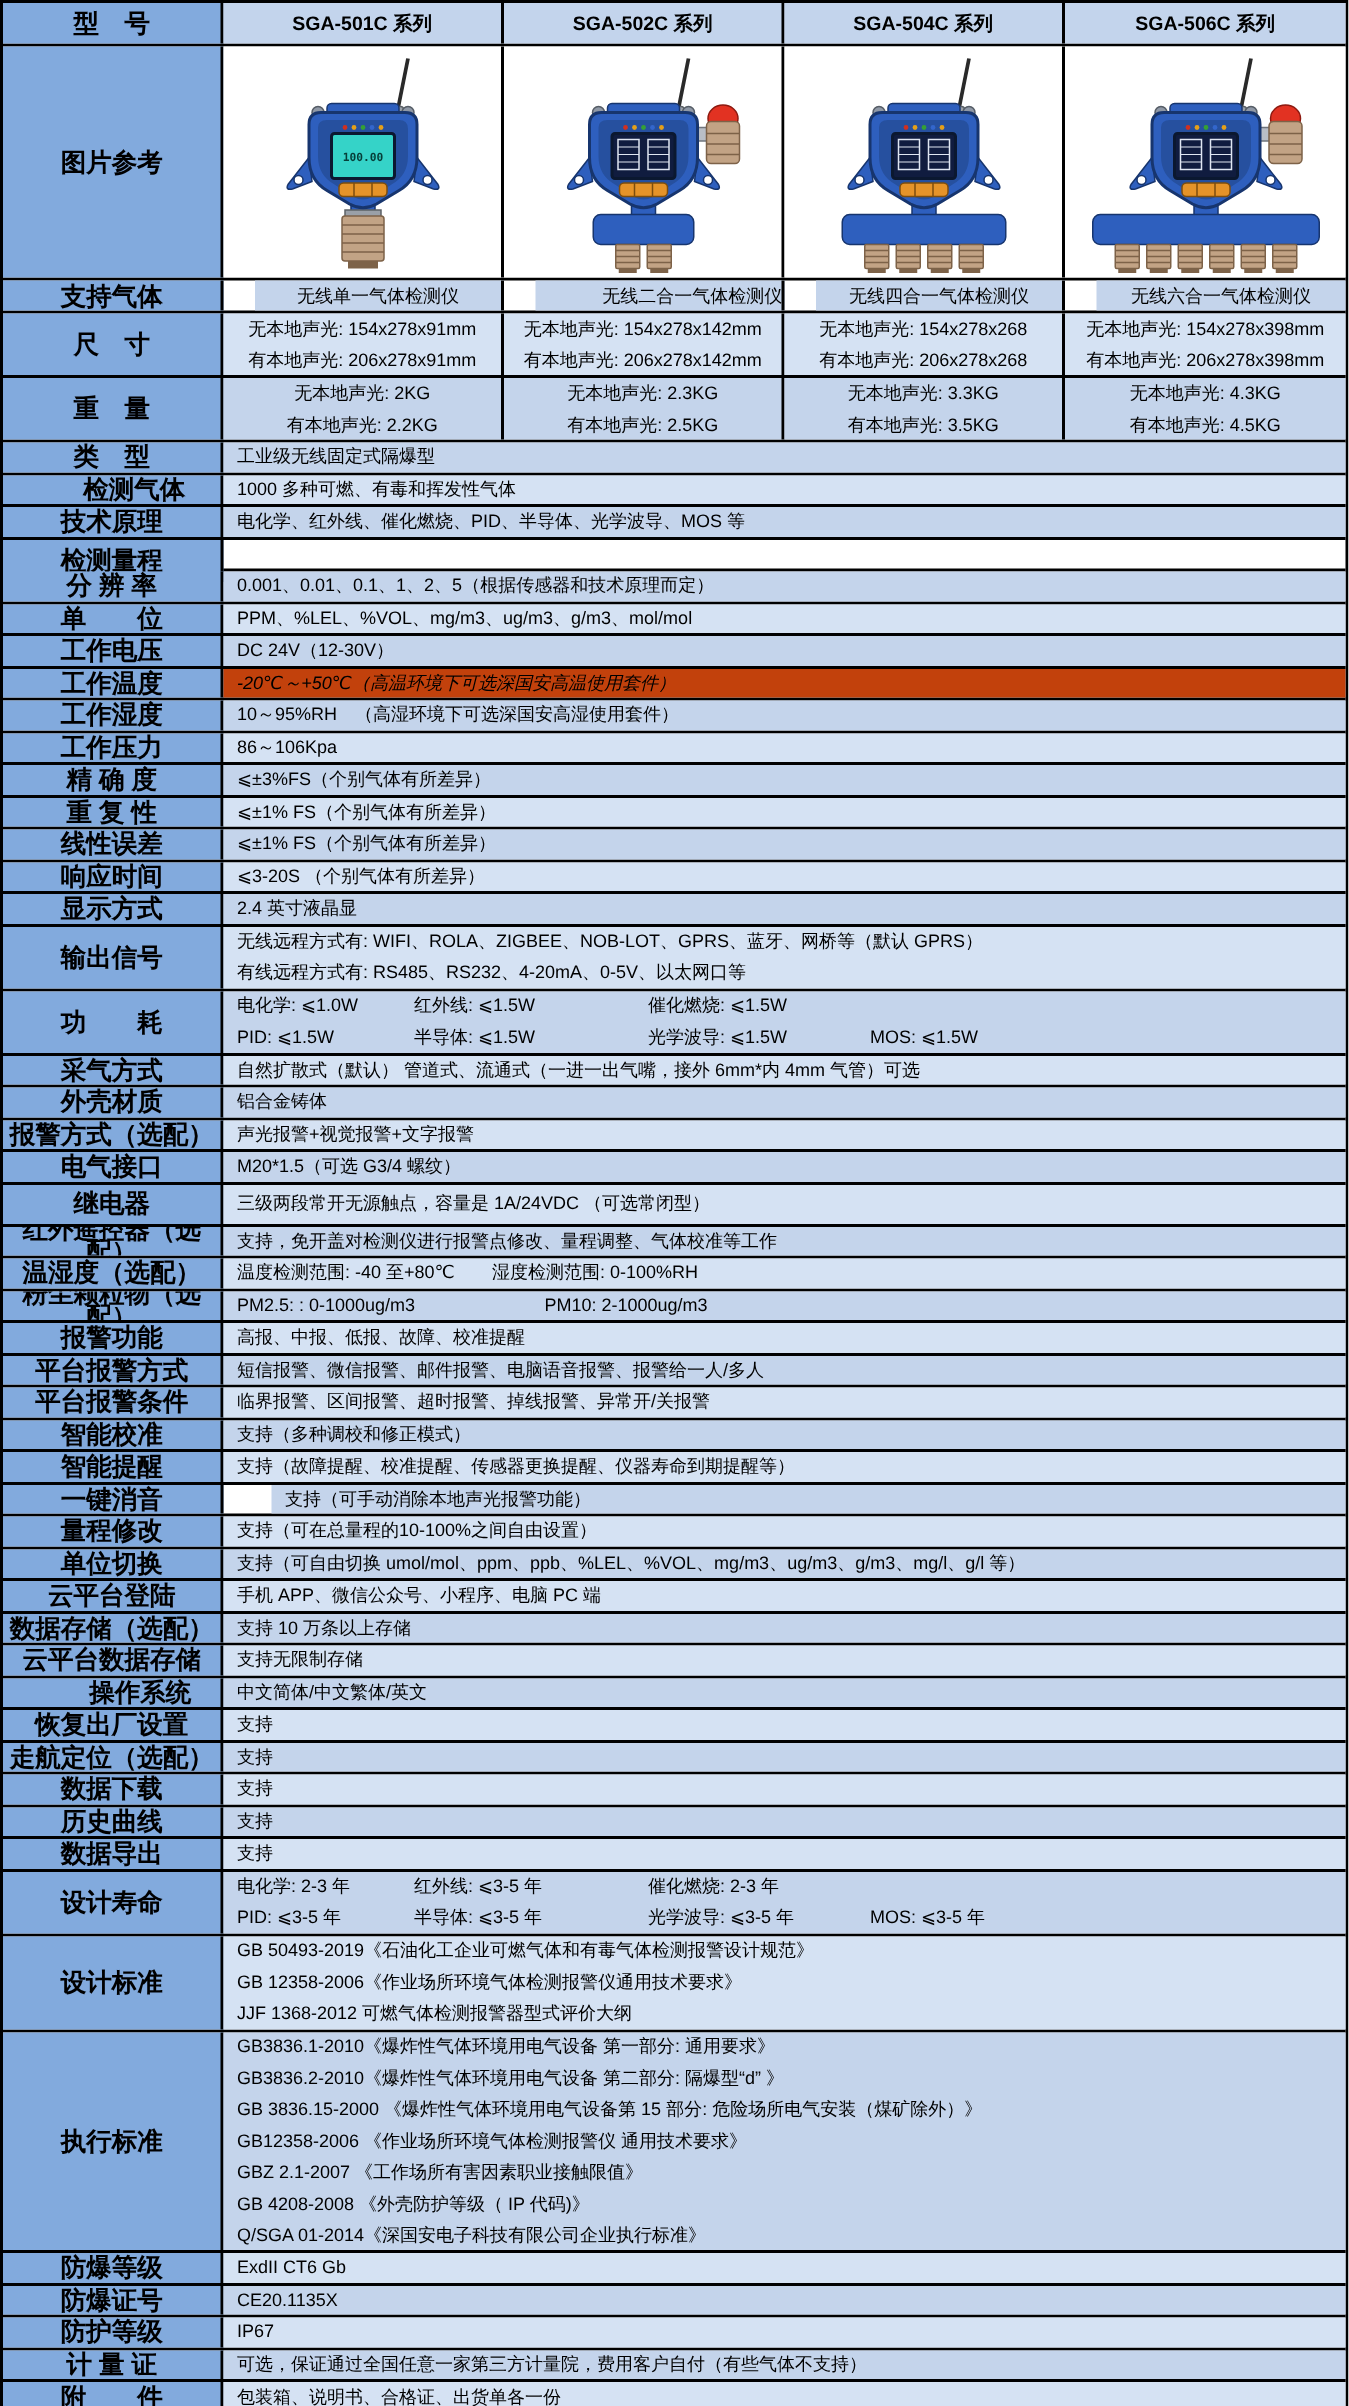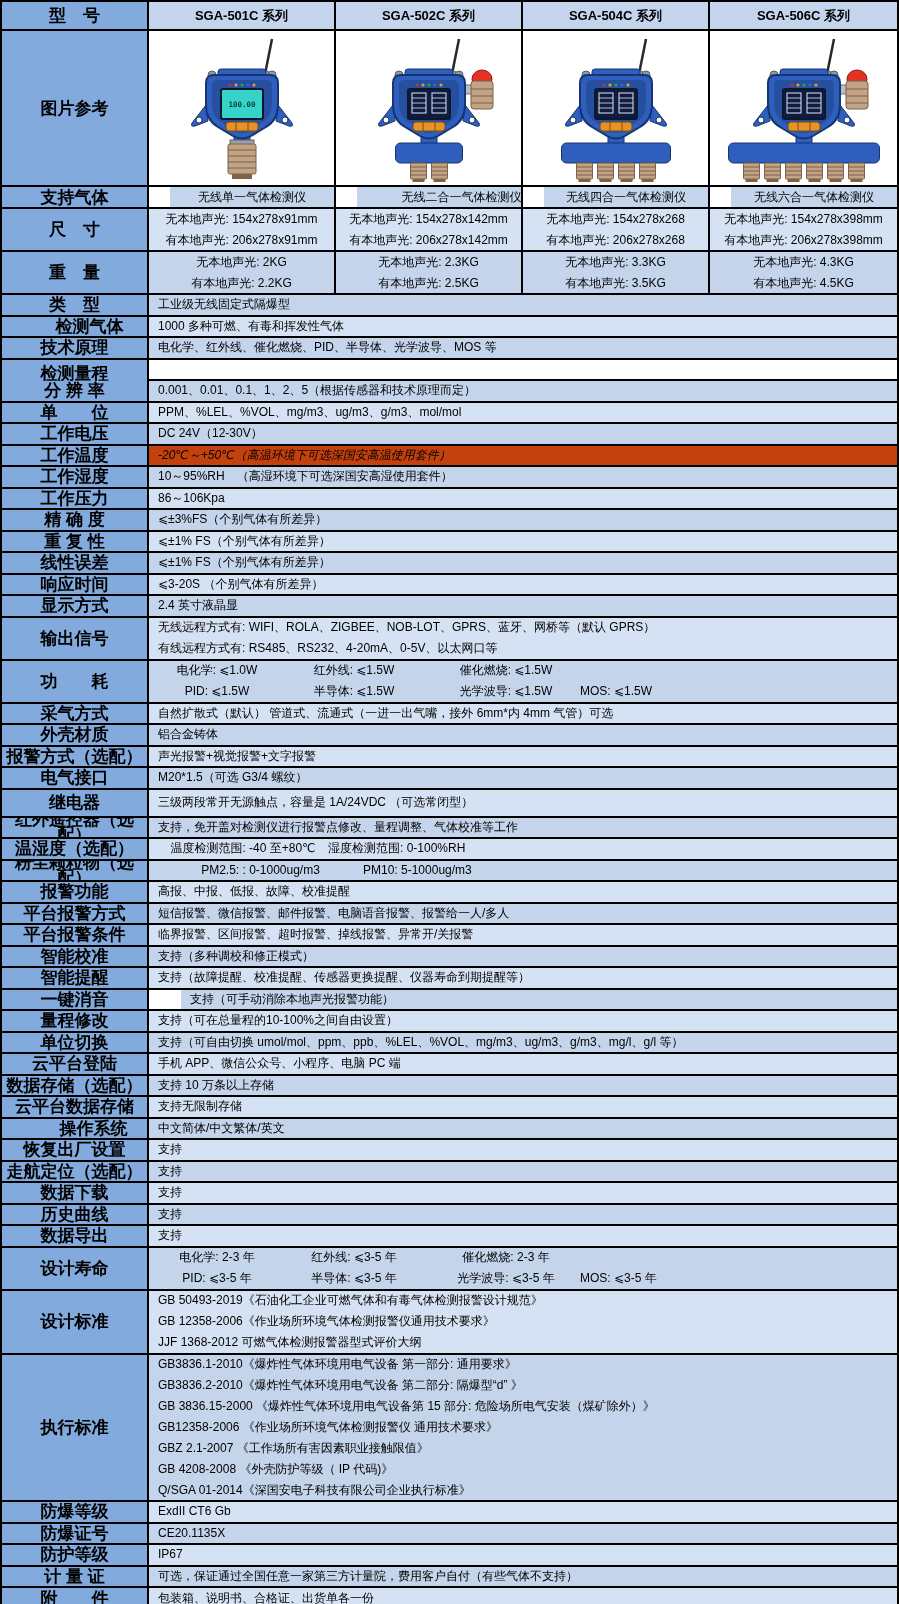--- a/index.html
+++ b/index.html
@@ -9,21 +9,21 @@
   .row.cols5{grid-template-columns:147px repeat(4,1fr);}
   .row:last-child{border-bottom:none;}
   .cell{border-right:2px solid #000;box-sizing:border-box;overflow:hidden;min-width:0;}
   .row .cell:last-child{border-right:none;}
   .label-cell{display:flex;align-items:center;justify-content:center;text-align:center;
     font-weight:bold;font-size:17px;line-height:15px;padding:0 2px;}
   .model-cell{display:flex;align-items:center;justify-content:center;font-weight:bold;font-size:13px;}
   .image-cell{display:flex;align-items:center;justify-content:center;background:#fff;}
   .value-cell{font-size:12px;display:flex;flex-direction:column;justify-content:center;}
   .value-cell.center{align-items:center;text-align:center;}
-  .value-cell.left{padding-left:9px;padding-right:0;align-items:flex-start;text-align:center;}
+  .value-cell.left{padding-left:9px;padding-right:0;align-items:flex-start;}
   .vline{line-height:21px;white-space:nowrap;}
   .seg{display:inline-block;white-space:nowrap;}
 </style>
 </head>
 <body>
 
 <div class="spec-table" id="spec-table">
   <div class="row cols5" id="header-row" style="height:29px;">
     <div class="cell label-cell" style="background: rgb(130, 170, 221);">型　号</div>
     <div class="cell model-cell hdr-val" style="background: rgb(195, 212, 236);">SGA-501C 系列</div>
@@ -389,21 +389,21 @@
     </div>
     <div class="row" style="height: 21.5px;">
       <div class="cell label-cell" style="background: rgb(130, 170, 221);">温湿度（选配）</div>
       <div class="cell value-cell left" style="background: rgb(213, 226, 243);">
         <div class="vline"><div class="seg" style="width: 170px;">温度检测范围: -40 至+80℃</div><div class="seg">湿度检测范围: 0-100%RH</div></div>
       </div>
     </div>
     <div class="row" style="height: 21.5px;">
       <div class="cell label-cell" style="background: rgb(130, 170, 221);">粉尘颗粒物（选配）</div>
       <div class="cell value-cell left" style="background: rgb(196, 212, 235);">
-        <div class="vline"><div class="seg" style="width: 205px;">PM2.5: : 0-1000ug/m3</div><div class="seg">PM10: 5-1000ug/m3</div></div>
+        <div class="vline"><div class="seg" style="width: 205px;">PM2.5: : 0-1000ug/m3</div><div class="seg">PM10: 2-1000ug/m3</div></div>
       </div>
     </div>
     <div class="row" style="height: 21.5px;">
       <div class="cell label-cell" style="background: rgb(130, 170, 221);">报警功能</div>
       <div class="cell value-cell left" style="background: rgb(213, 226, 243);">
         <div class="vline"><div class="seg">高报、中报、低报、故障、校准提醒</div></div>
       </div>
     </div>
     <div class="row" style="height: 21.5px;">
       <div class="cell label-cell" style="background: rgb(130, 170, 221);">平台报警方式</div>

